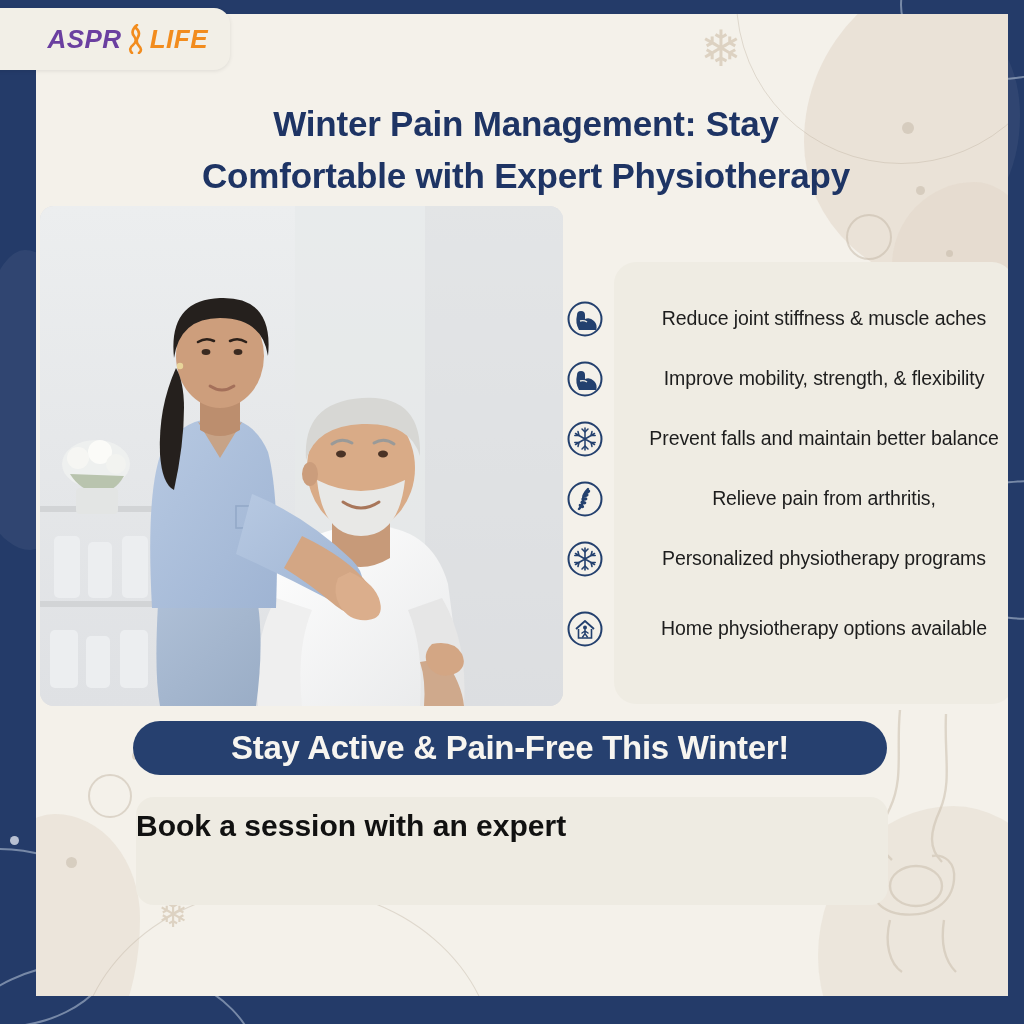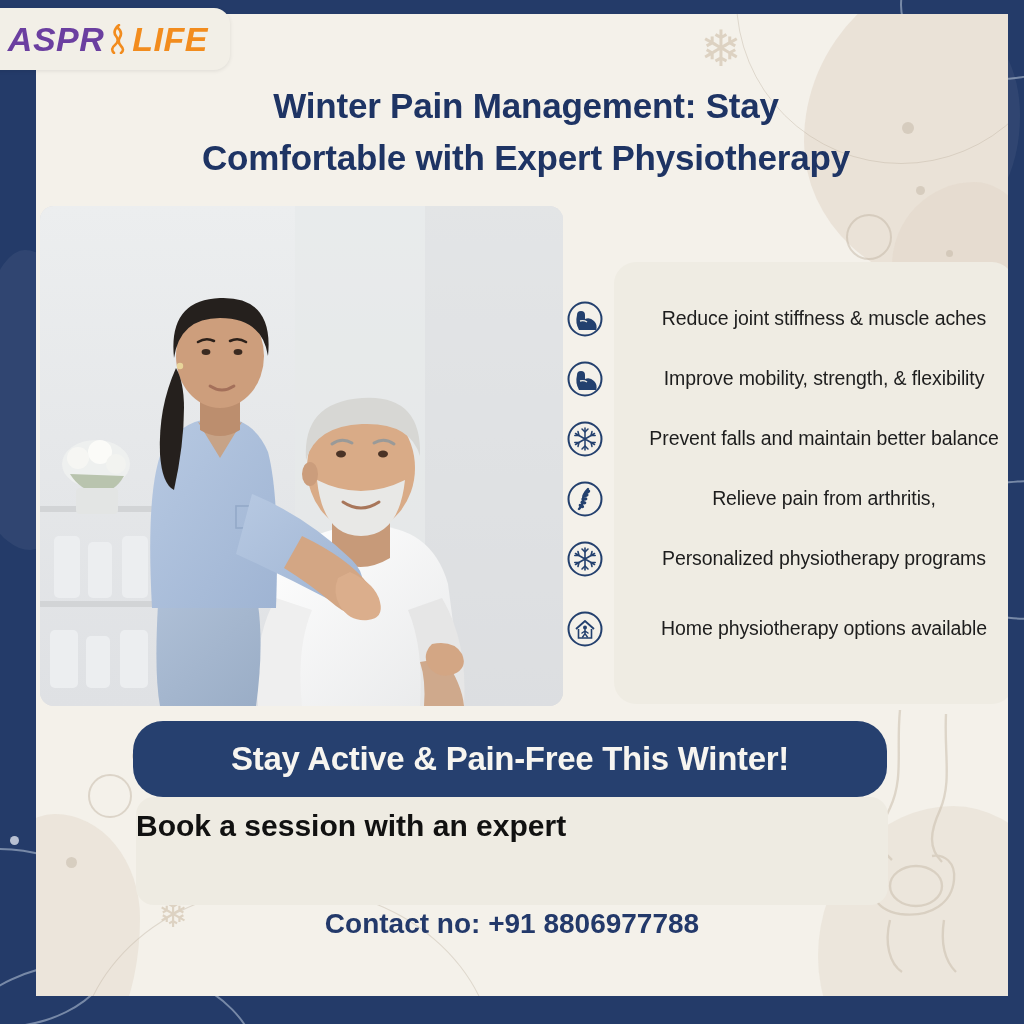--- a/index.html
+++ b/index.html
@@ -124,38 +124,38 @@
     display: flex;
     align-items: center;
     justify-content: flex-end;
     padding-right: 22px;
     z-index: 9;
   }
   .logo-wrap {
     display: flex;
     align-items: center;
     font-weight: 700;
-    font-size: 34px;
+    font-size: 26px;
     letter-spacing: .5px;
     text-align: center;
   }
   .logo-aspr { color: #6b3fa0; font-style: italic; font-weight: 800; }
   .logo-flame {
     display: inline-block;
     width: 26px; height: 30px;
     position: relative;
     margin: 0 1px;
   }
   .logo-life { color: #f28c1e; font-style: italic; font-weight: 800; }
 
   
   .title {
     position: absolute;
     left: 60px;
-    top: 66px;
+    top: 84px;
     width: 860px;
     text-align: center;
     color: #1e3464;
     font-size: 35px;
     font-weight: 700;
     line-height: 1.48;
     letter-spacing: -.2px;
     z-index: 5;
   }
 
@@ -220,21 +220,21 @@
     pointer-events: none;
     z-index: 2;
   }
 
   
   .cta-bar {
     position: absolute;
     left: 97px;
     top: 707px;
     width: 754px;
-    height: 76px;
+    height: 54px;
     background: #26406f;
     border-radius: 30px;
     display: flex;
     align-items: center;
     justify-content: center;
     z-index: 6;
   }
   .cta-text {
     color: #f7f5f0;
     font-size: 33px;
@@ -530,21 +530,20 @@
     <div class="cta-bar">
       <span class="cta-text">Stay Active &amp; Pain-Free This Winter!</span>
     </div>
 
     <div class="book-panel"></div>
     <div class="book-text">
       <div>Book a session with an expert</div>
     </div>
 
     <div class="contact">
-      <div>Contact no: +91 8806977788</div>
     </div>
 
   </div>
 
   <div class="logo-pill">
     <div class="logo-wrap">
       <span class="logo-aspr">ASPR</span>
       <span class="logo-flame">
         <svg viewBox="0 0 26 30" style="display:block;width:26px;height:30px;">
           <path d="M14 1 q-7 6 -3 11 q4 5 -1 9 q-5 4 -1 8" fill="none" stroke="#f28c1e" stroke-width="2.6" stroke-linecap="round"></path>

